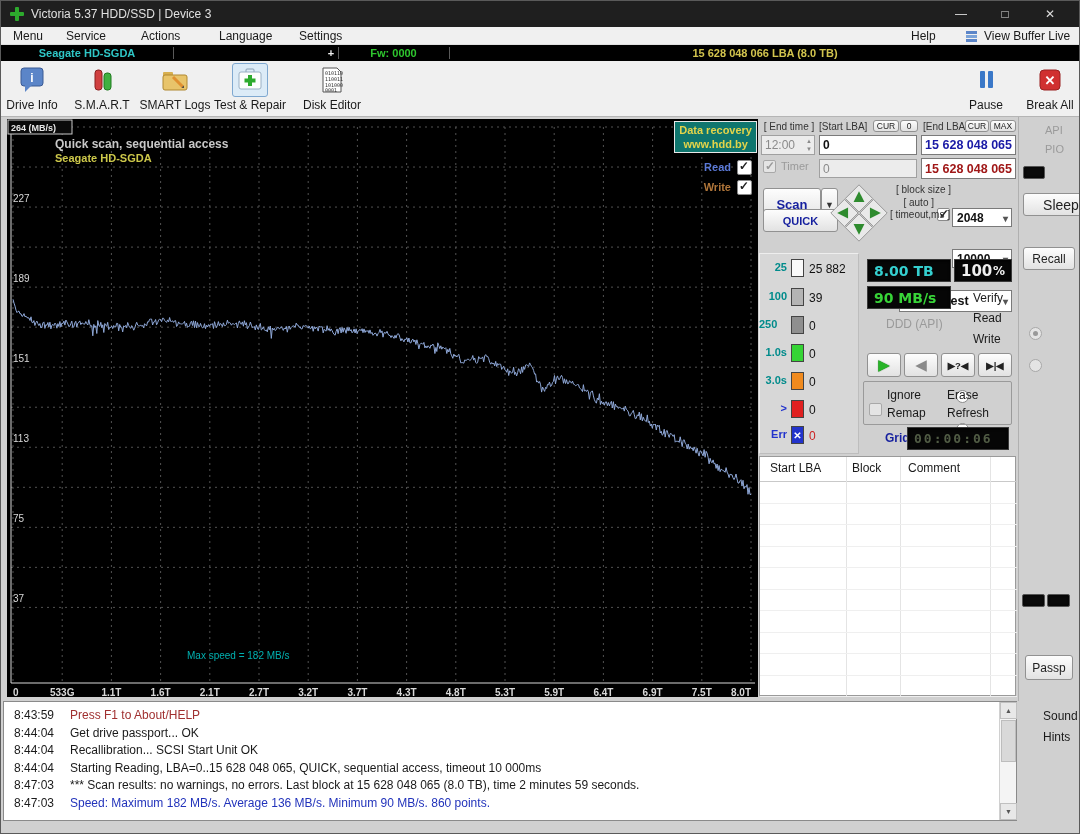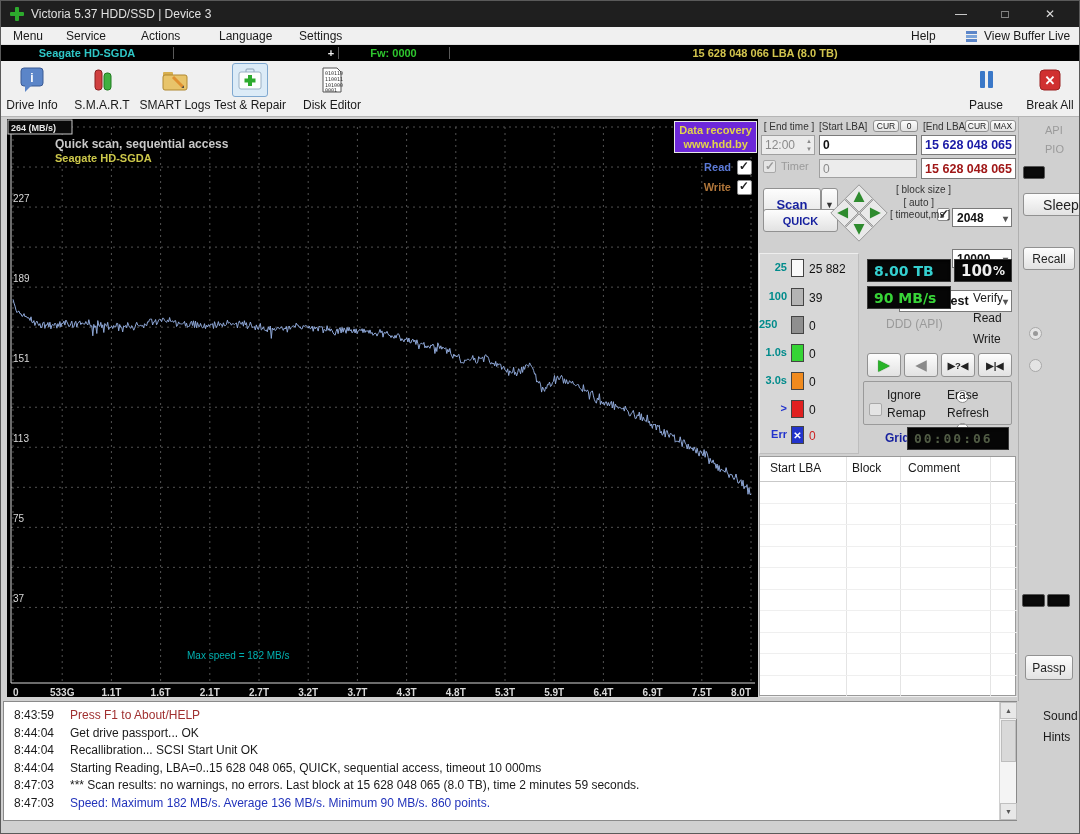--- a/index.html
+++ b/index.html
@@ -18,21 +18,21 @@
   
   .toolbar{left:0;top:60px;width:1080px;height:56px;background:#f0f0f0;border-bottom:1px solid #b5b5b5;}
   .tbtn{top:2px;height:52px;display:flex;flex-direction:column;align-items:center;justify-content:flex-start;font-size:12px;color:#1a1a1a;}
   .tbtn .ic{width:34px;height:32px;display:flex;align-items:center;justify-content:center;border:1px solid transparent;border-radius:3px;}
   .tbtn .ic.active{background:#dcebf7;border-color:#7fa8d0;}
   .tbtn .tlab{margin-top:1px;white-space:nowrap;}
   
   .graph{left:6px;top:118px;width:751px;height:578px;background:#000;}
   .gtitle{left:48px;top:18px;color:#c8c8c8;font-weight:bold;font-size:12px;}
   .gsub{left:48px;top:33px;color:#cdc84a;font-weight:bold;font-size:11px;}
-  .gwm{top:2px;right:1px;background:#6d28d9;border:1px solid #e8e8e8;color:#e3d44a;font-weight:bold;font-size:11px;text-align:center;padding:1px 4px;line-height:14px;}
+  .gwm{top:2px;right:1px;background:#0f766e;border:1px solid #e8e8e8;color:#e3d44a;font-weight:bold;font-size:11px;text-align:center;padding:1px 4px;line-height:14px;}
   .ganno{left:180px;top:531px;color:#00b0b0;font-size:10px;}
   .glegend{top:39px;right:6px;}
   .glrow{display:flex;align-items:center;justify-content:flex-end;height:18px;margin-bottom:2px;}
   .glrow .gln{font-size:11px;margin-right:6px;font-weight:bold;}
   
   .btn3{background:linear-gradient(#fdfdfd,#e2e2e2);border:1px solid #919191;border-radius:3px;display:flex;align-items:center;justify-content:center;color:#222;}
   .tiny{font-size:8.5px;}
   .inputw{background:#fff;border:1px solid #7a7a7a;font-size:12px;font-weight:bold;color:#111;display:flex;align-items:center;padding:0 3px;}
   .inputd{background:#ececec;border:1px solid #a0a0a0;font-size:12px;color:#8a8a8a;display:flex;align-items:center;padding:0 3px;}
   .combo{background:#fff;border:1px solid #7a7a7a;display:flex;align-items:center;padding:0 14px 0 4px;position:relative;font-size:12px;font-weight:bold;color:#111;}

